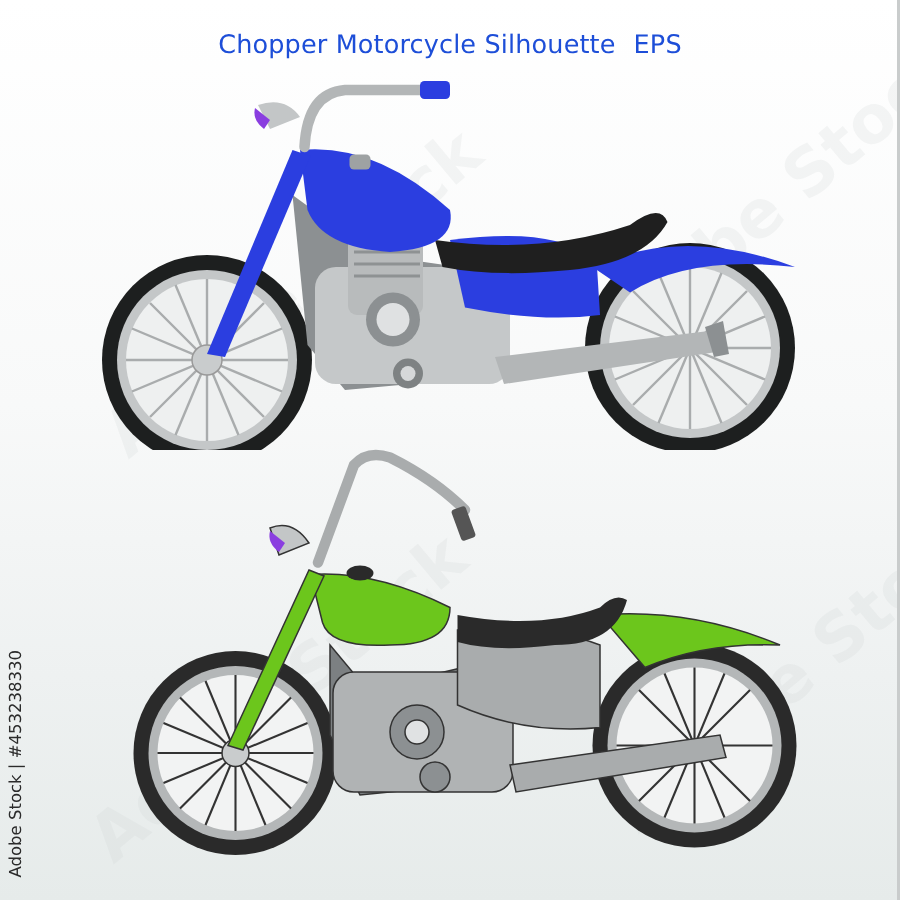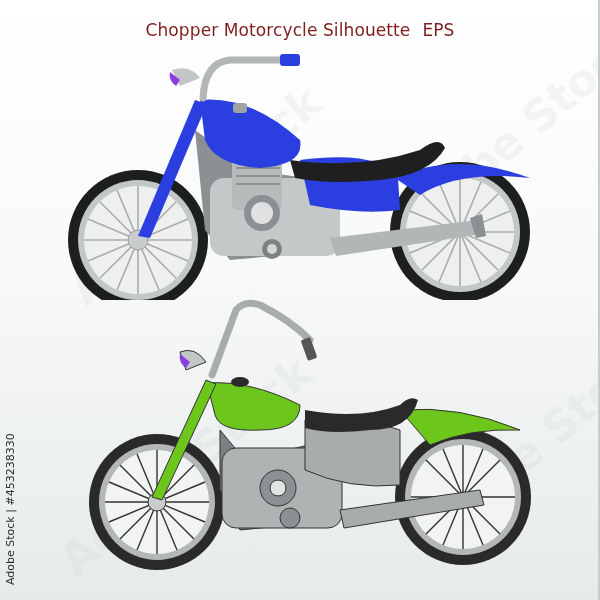--- a/index.html
+++ b/index.html
@@ -1,20 +1,20 @@
 <!DOCTYPE html>
 <html><head>
 <meta charset="utf-8">
 <style>
   html, body { margin: 0; padding: 0; }
   body { width: 600px; height: 600px; overflow: hidden; position: relative;
     background: linear-gradient(180deg, #ffffff 0%, #f8f9f9 45%, #eef1f1 75%, #e6ebea 100%);
     font-family: "DejaVu Sans", sans-serif; }
   .title { position: absolute; left: 0; right: 0; top: 20px; text-align: center;
-    font-size: 17px; color: #7f1d1d; letter-spacing: 0.1px; }
+    font-size: 17px; color: #1d4ed8; letter-spacing: 0.1px; }
   .title span { margin-left: 40px; }
   .credit { position: absolute; left: 4px; top: 585px; transform: rotate(-90deg); transform-origin: left top;
     font-size: 11px; color: #2b2b2b; white-space: nowrap; }
   .watermark { position: absolute; font-size: 44px; font-weight: bold; color: rgba(200,205,205,0.18);
     transform: rotate(-40deg); white-space: nowrap; pointer-events: none; }
   svg.bike { position: absolute; left: 0; top: 0; }
   .rborder { position:absolute; right:0; top:0; width:2px; height:600px; background:#c9cccc; }
 </style>
 </head>
 <body>

